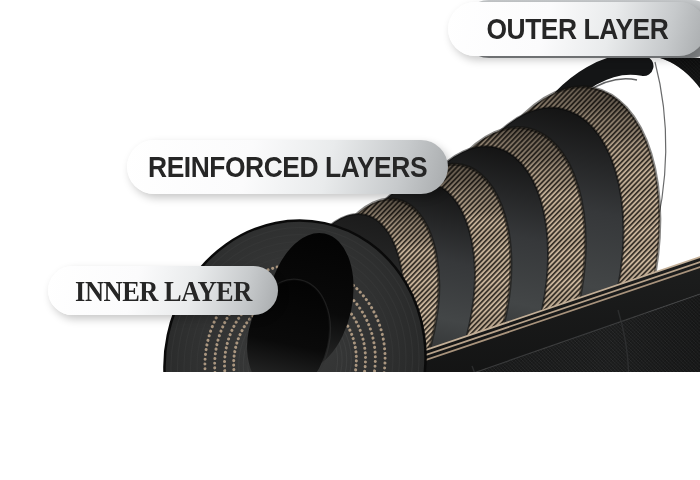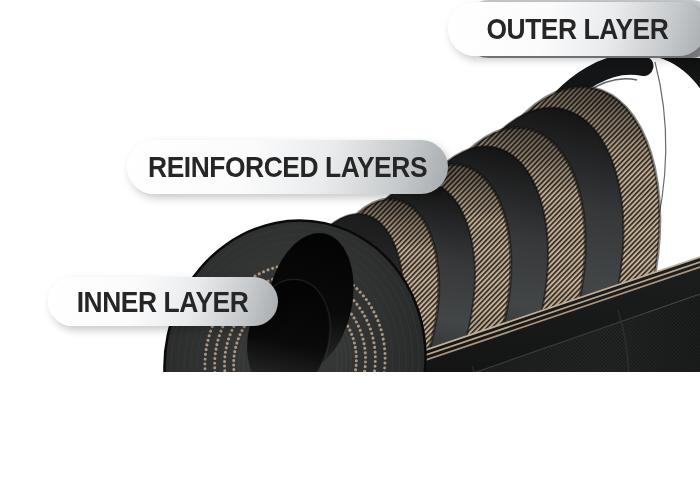--- a/index.html
+++ b/index.html
@@ -11,21 +11,21 @@
   .pill{
     position:absolute;height:54px;border-radius:28px;
     background:linear-gradient(105deg,#ffffff 0%,#fbfbfc 38%,#e9ebec 62%,#c7cacc 84%,#a7aaac 100%);
     box-shadow:3px 4px 8px rgba(0,0,0,0.22);
     display:flex;align-items:center;justify-content:center;
     color:#262626;font-weight:700;font-size:30px;line-height:1;letter-spacing:-0.5px;
   }
   .pill-text{transform:scaleX(0.88);transform-origin:center;white-space:nowrap;}
   .pill-outer{left:448px;top:2px;width:258px;}
   .pill-reinforced{left:127px;top:140px;width:321px;text-align:right;}
-  .pill-inner{left:48px;top:277px;width:230px;height:49px;border-radius:25px;}
+  .pill-inner{left:48px;top:266px;width:230px;height:49px;border-radius:25px;font-family:Liberation Serif, serif;}
   .pill-backing{
     position:absolute;left:460px;top:0px;width:260px;height:58px;border-radius:29px;
     background:linear-gradient(180deg,#c6c9cb 0%,#9fa2a4 55%,#838688 100%);
   }
 </style>
 </head>
 <body>
 
 <div class="stage">
 

